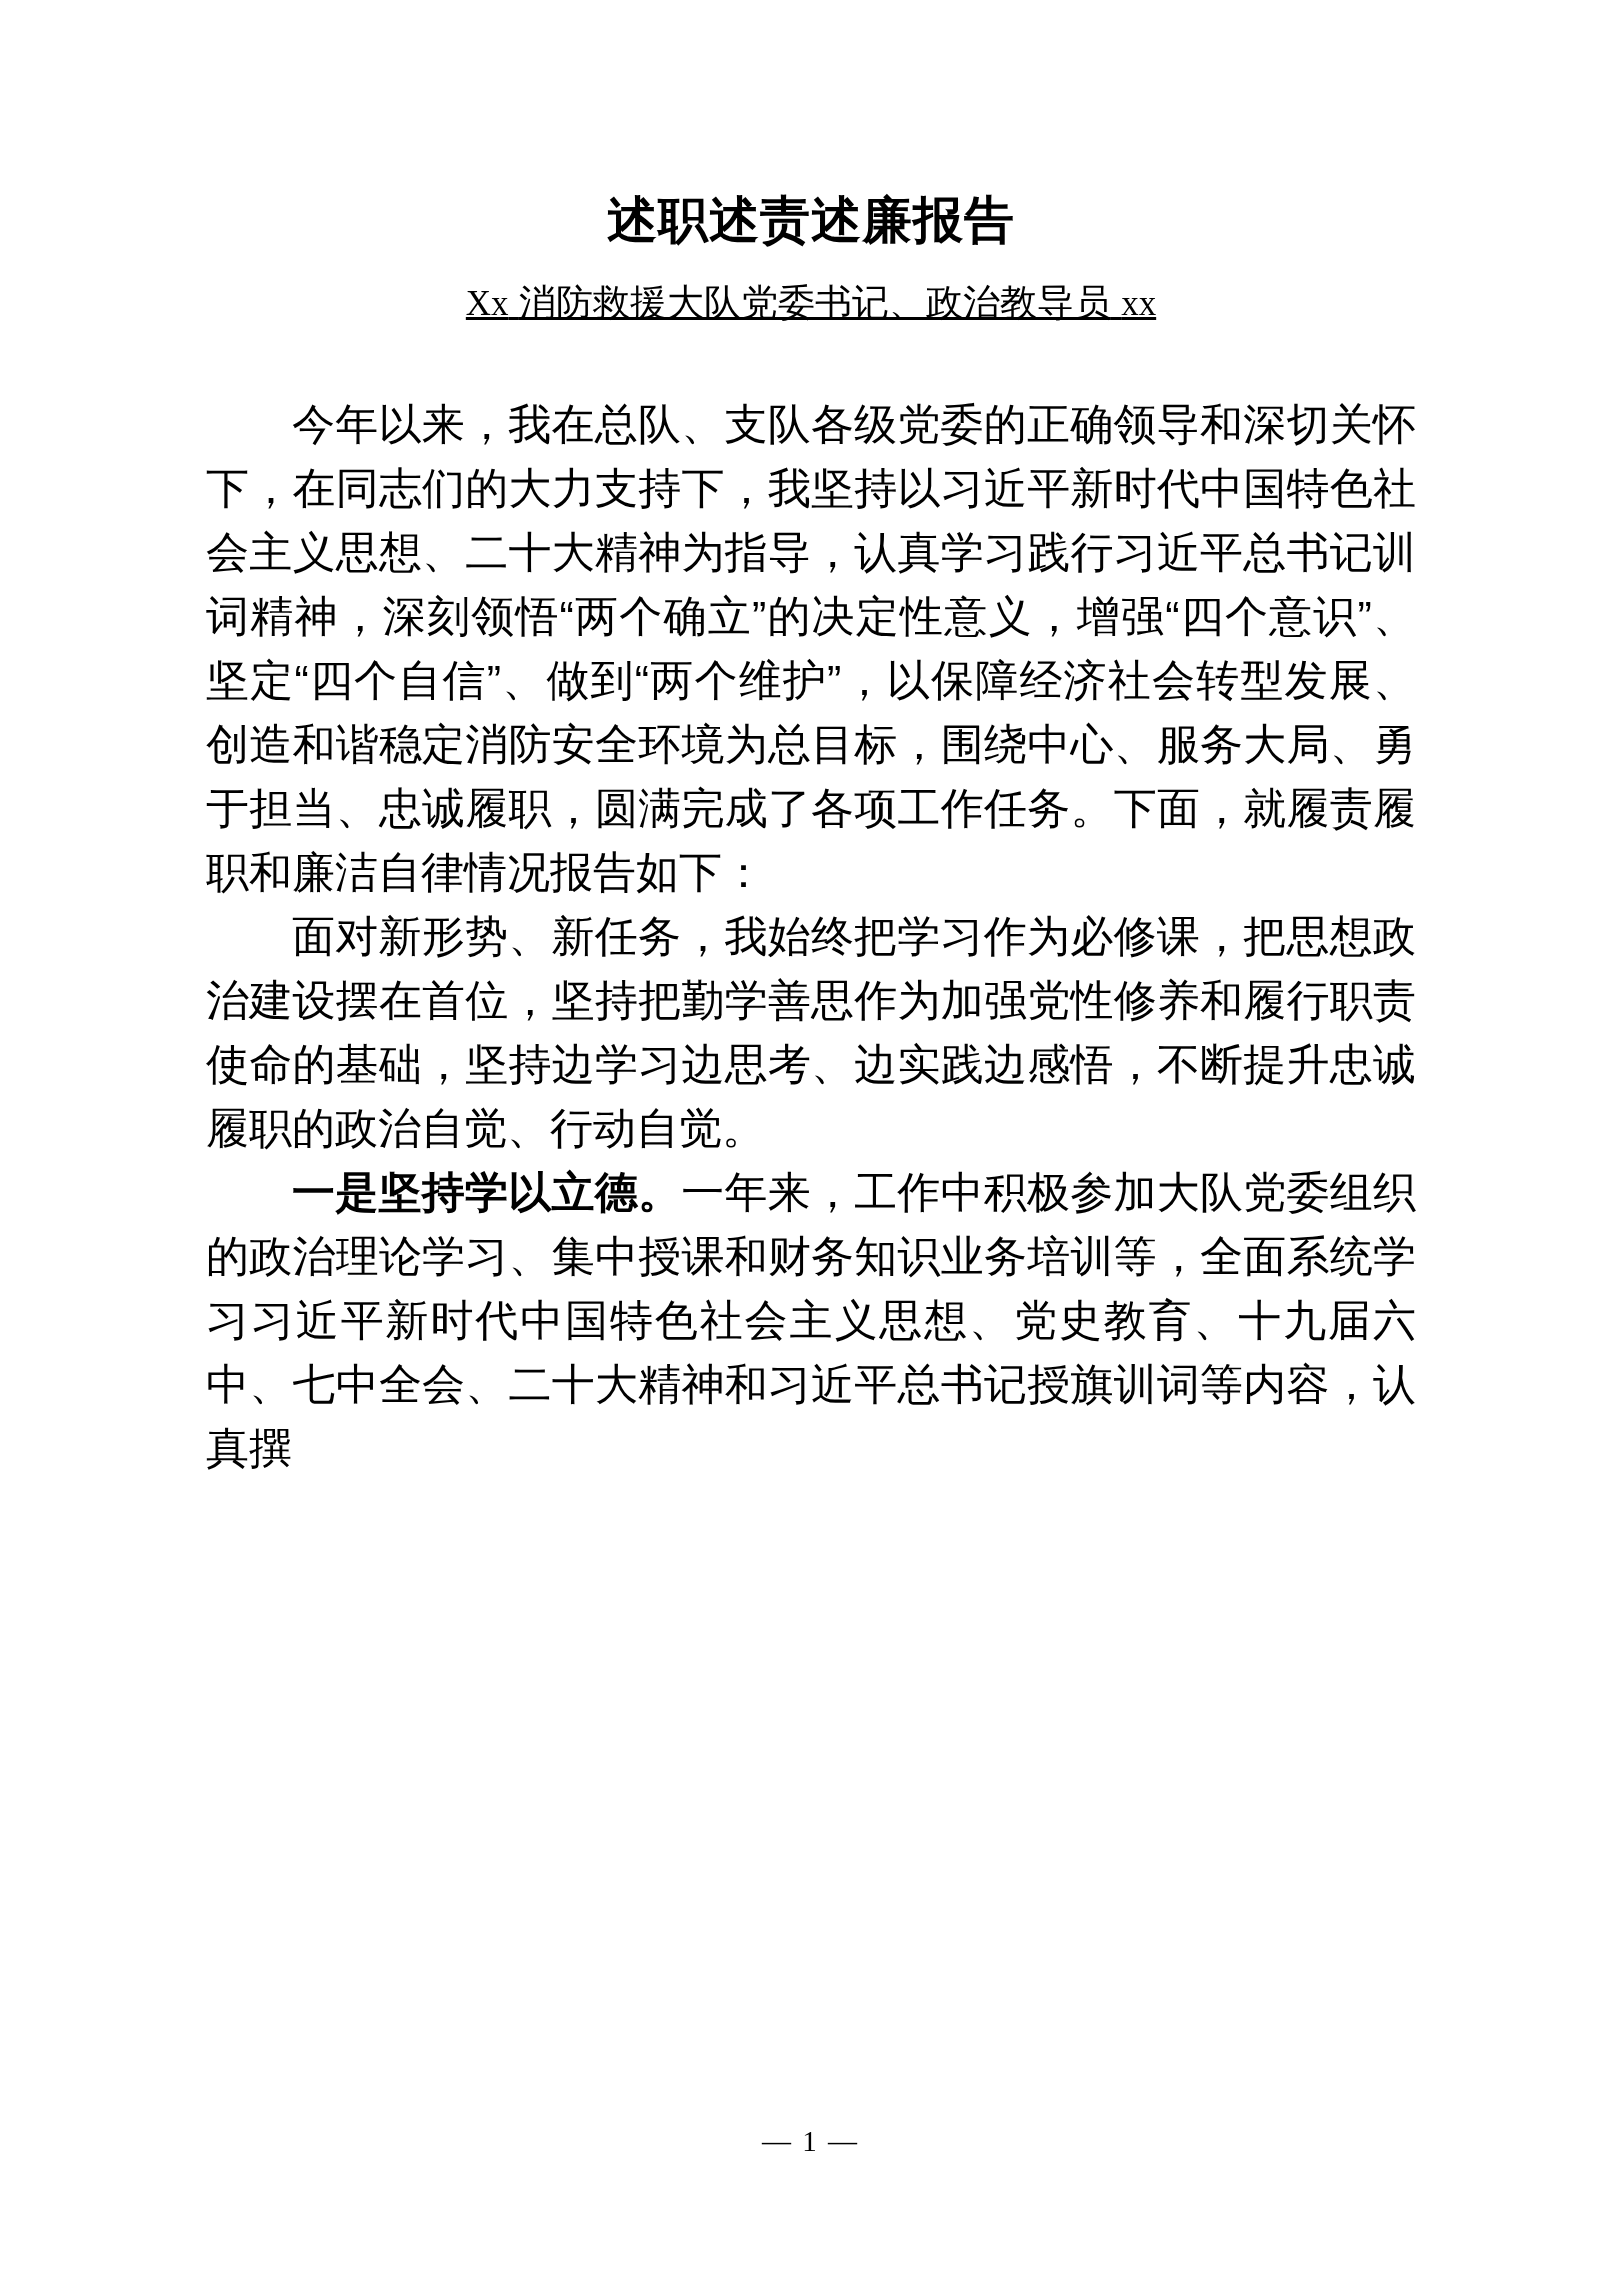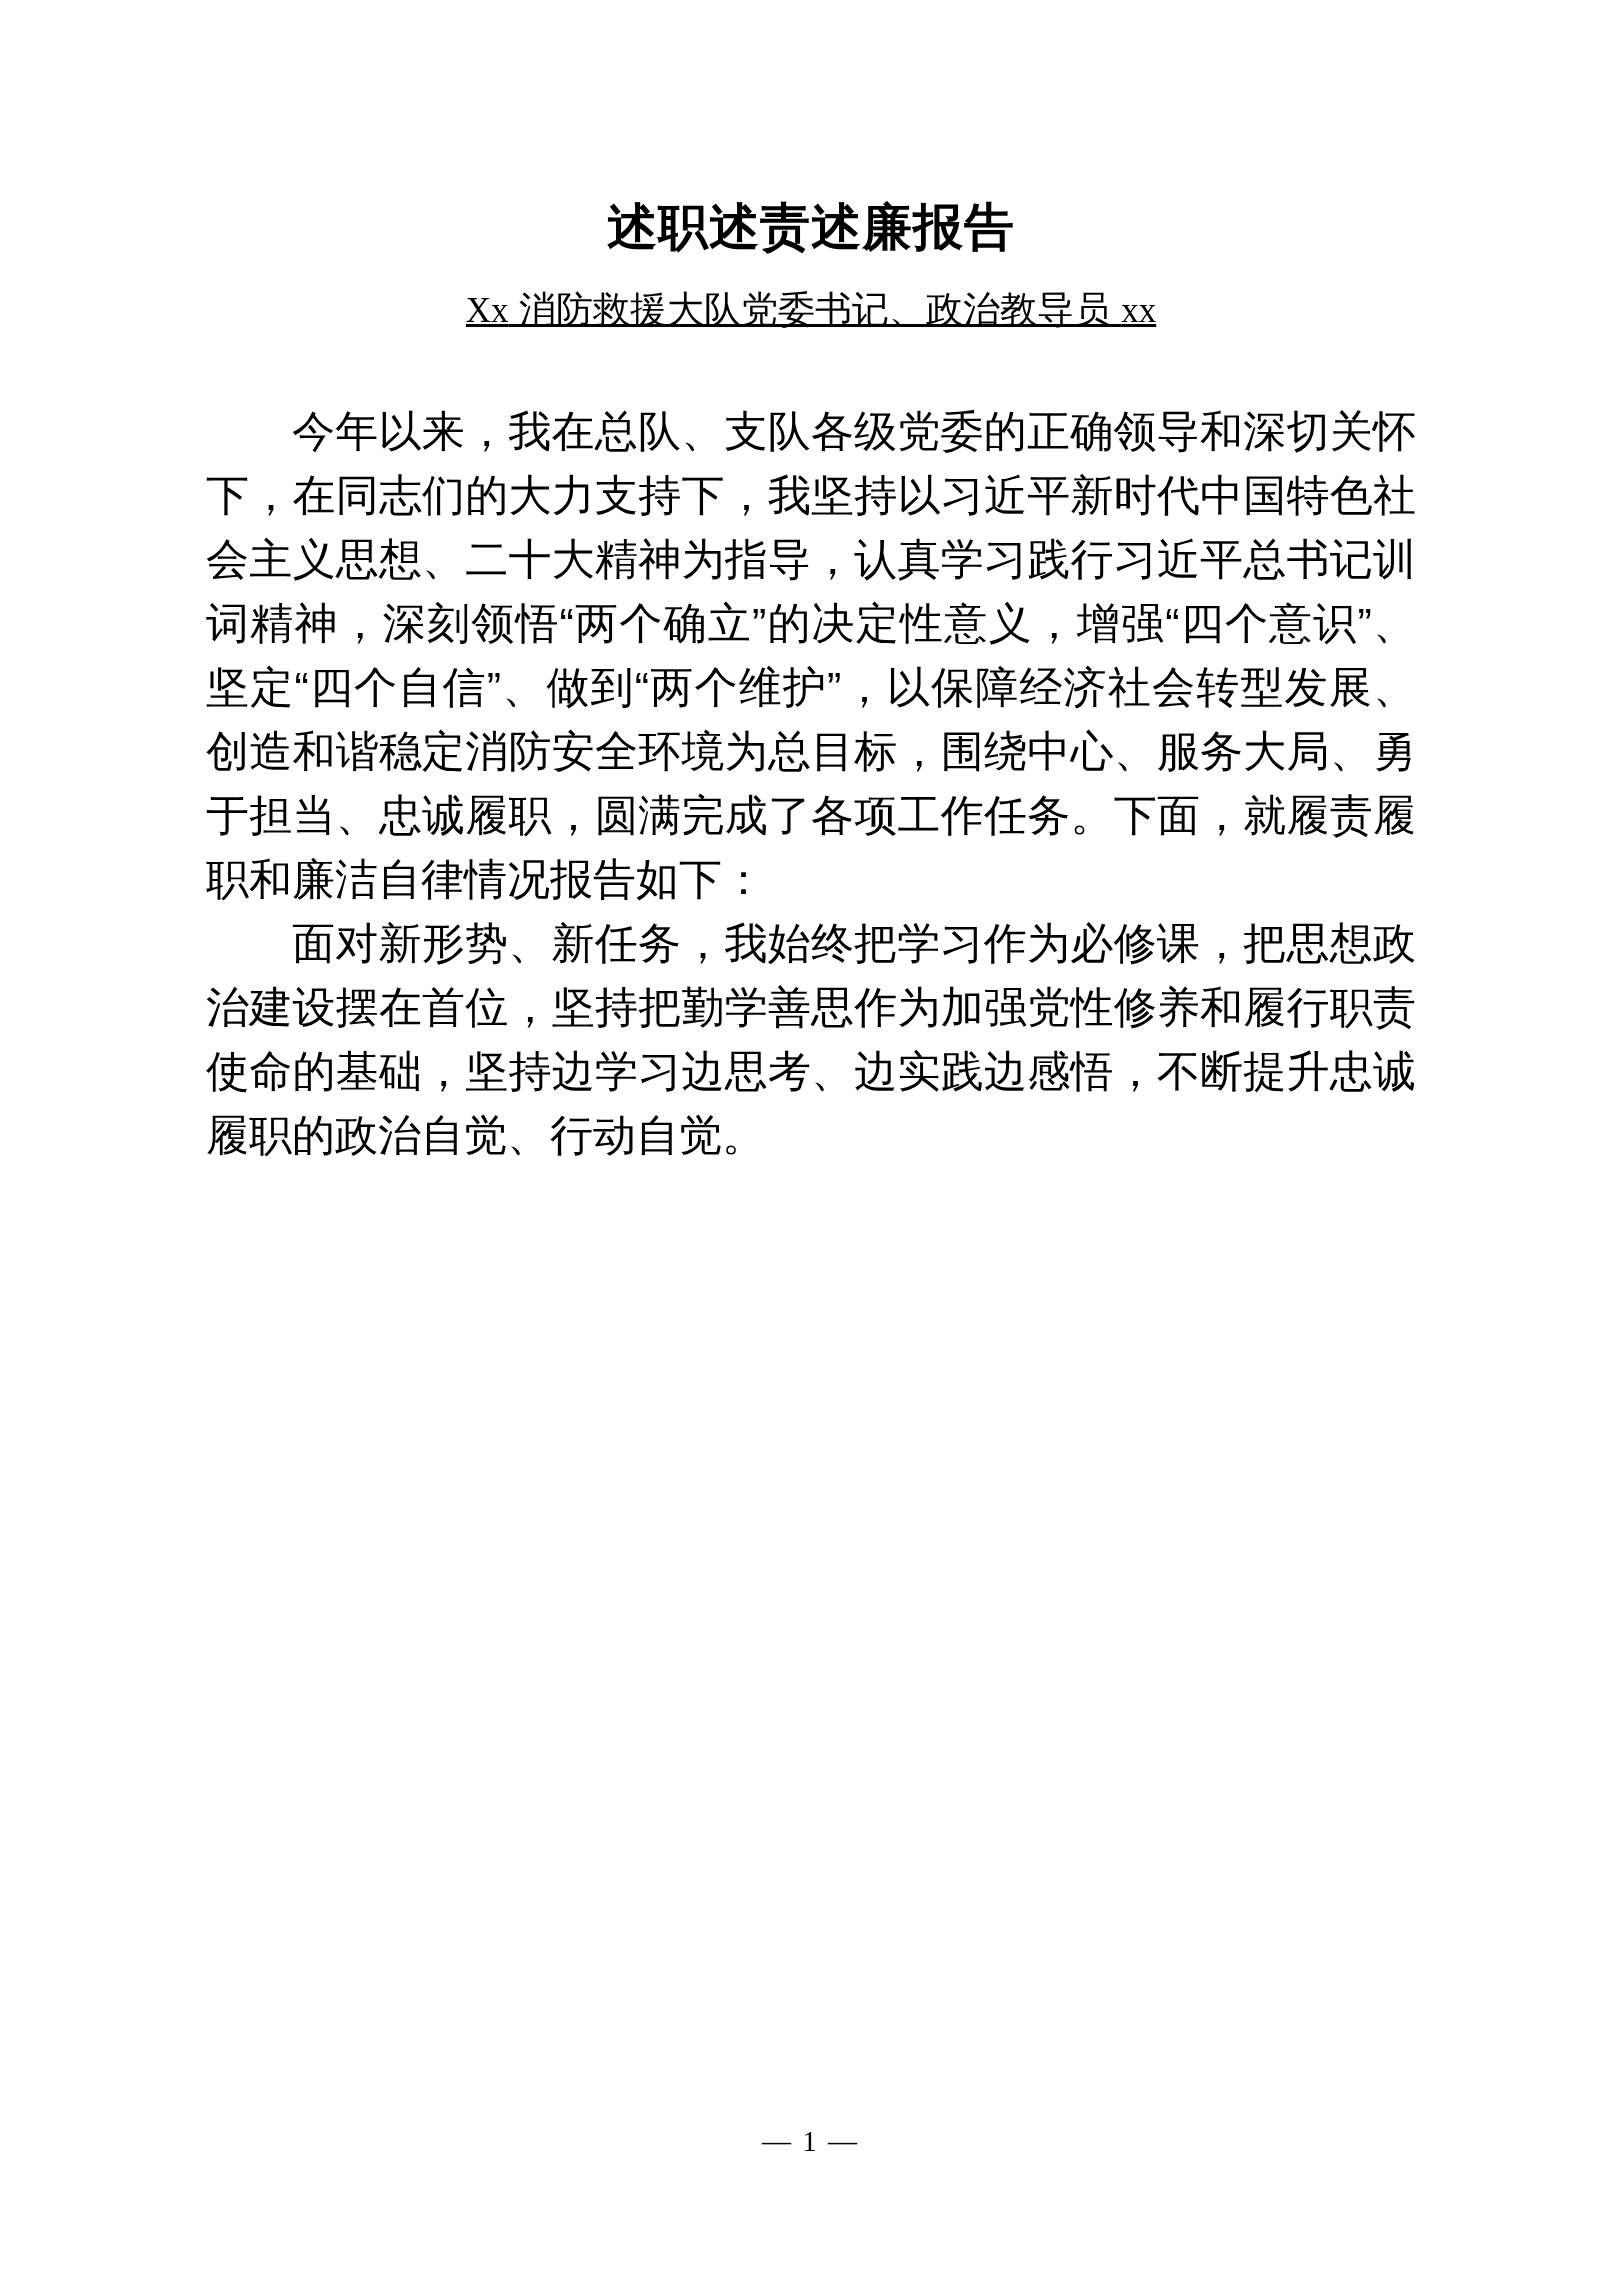--- a/index.html
+++ b/index.html
@@ -21,21 +21,21 @@
     width: 1621px;
     height: 2293px;
     box-sizing: border-box;
     padding: 0;
     background: #ffffff;
   }
 
   .content {
     position: absolute;
     left: 206px;
-    top: 10px;
+    top: 3px;
     width: 1210px;
   }
 
   .doc-title {
     text-align: center;
     font-size: 50px;
     font-weight: 700;
     letter-spacing: 1px;
     line-height: 1.0;
     margin: 0;
@@ -108,19 +108,20 @@
       <span class="latin">xx</span>
     </div>
 
     <div class="body-block">
 
       <p class="para">今年以来，我在总队、支队各级党委的正确领导和深切关怀下，在同志们的大力支持下，我坚持以习近平新时代中国特色社会主义思想、二十大精神为指导，认真学习践行习近平总书记训词精神，深刻领悟“两个确立”的决定性意义，增强“四个意识”、坚定“四个自信”、做到“两个维护”，以保障经济社会转型发展、创造和谐稳定消防安全环境为总目标，围绕中心、服务大局、勇于担当、忠诚履职，圆满完成了各项工作任务。下面，就履责履职和廉洁自律情况报告如下：</p>
 
 
       <p class="para">面对新形势、新任务，我始终把学习作为必修课，把思想政治建设摆在首位，坚持把勤学善思作为加强党性修养和履行职责使命的基础，坚持边学习边思考、边实践边感悟，不断提升忠诚履职的政治自觉、行动自觉。</p>
 
+      <p class="para"><span class="lead">一是坚持学以立德。</span><span>一年来，工作中积极参加大队党委组织的政治理论学习、集中授课和财务知识业务培训等，全面系统学习习近平新时代中国特色社会主义思想、党史教育、十九届六中、七中全会、二十大精神和习近平总书记授旗训词等内容，认真撰</span></p>
 
     </div>
   </div>
 
   <div class="footer">— 1 —</div>
 </div>
 
 
 </body></html>

